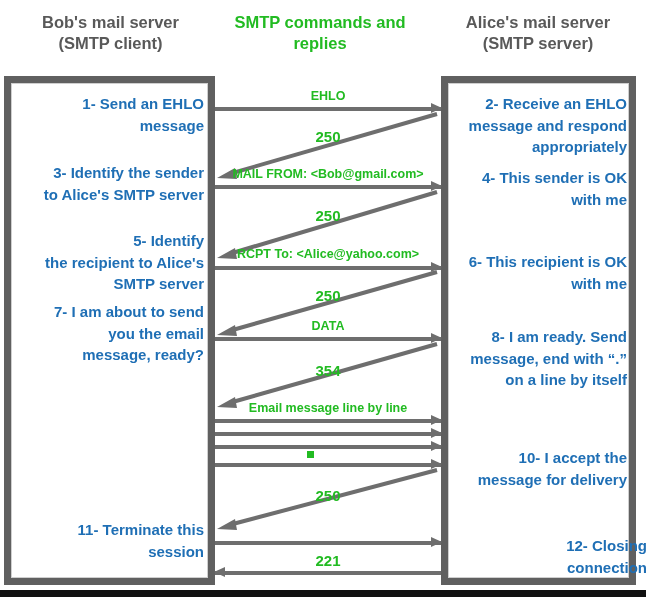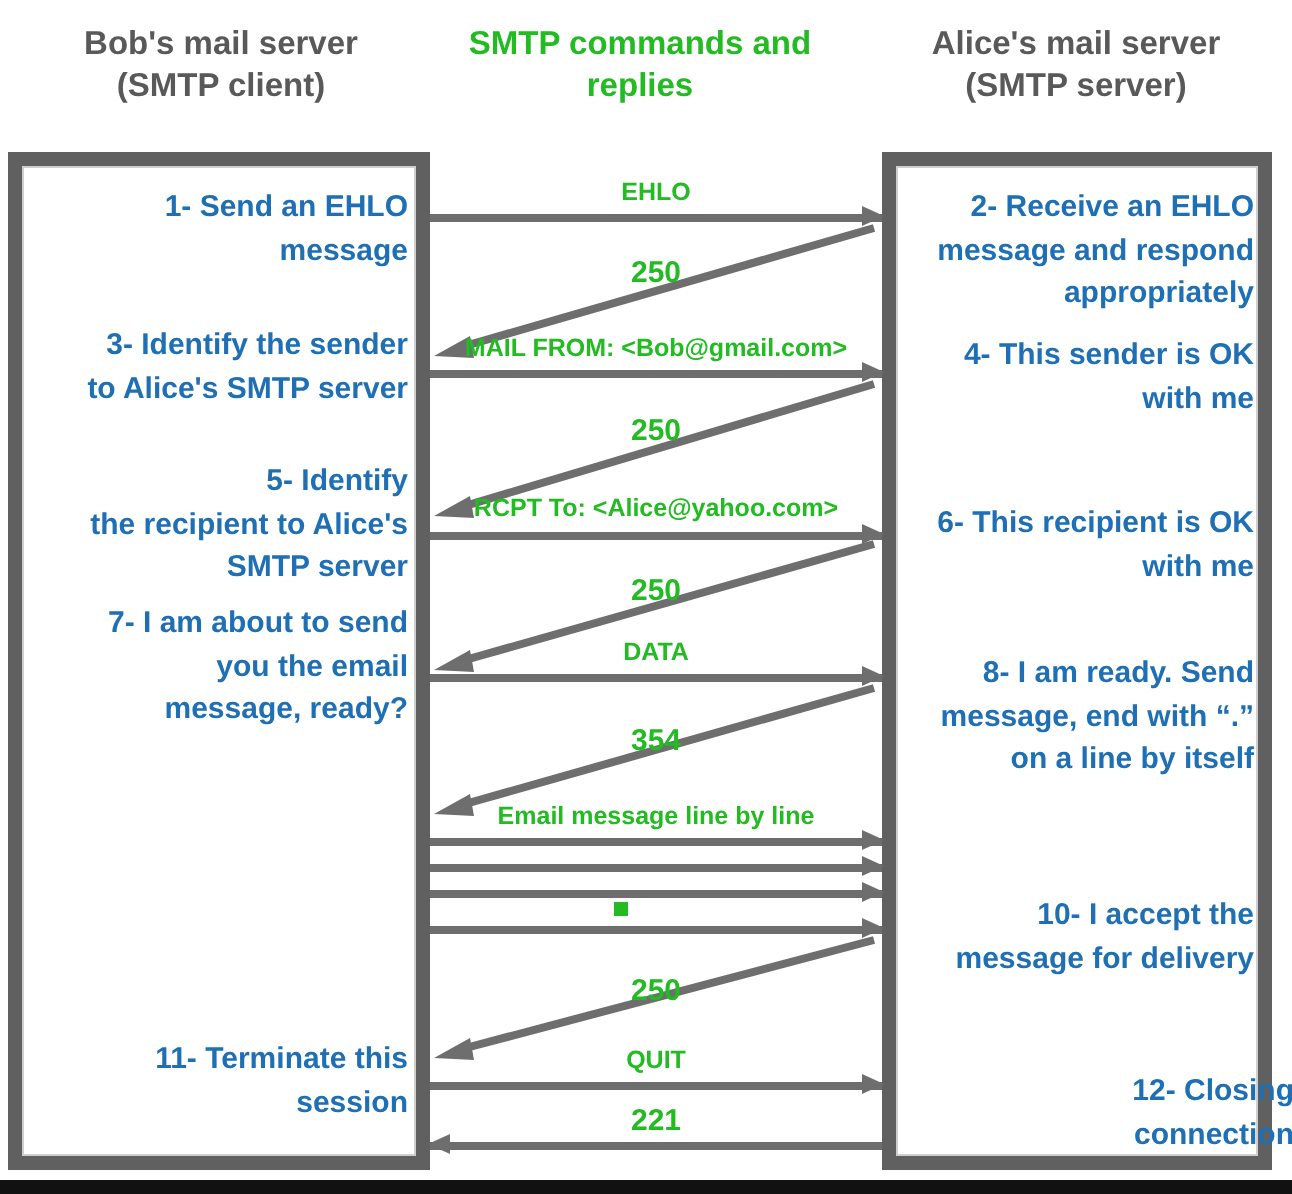--- a/index.html
+++ b/index.html
@@ -273,21 +273,20 @@
     </div>
 
     <div class="diag" style="top:392px; height:66px;">
       <svg width="226" height="66" viewBox="0 0 226 66">
         <line x1="222" y1="2" x2="14" y2="57" stroke="#6e6e6e" stroke-width="4"></line>
         <polygon points="2,61 20,51 22,62" fill="#6e6e6e"></polygon>
       </svg>
     </div>
     <div class="mlabel code" style="top:413px;">250</div>
 
-    <div class="mlabel cmd" style="top:448px;">QUIT</div>
     <div class="harrow to-right" style="top:461px;">
       <div class="bar"></div>
       <div class="head"></div>
     </div>
 
     <div class="mlabel code" style="top:478px;">221</div>
     <div class="harrow to-left" style="top:491px;">
       <div class="bar"></div>
       <div class="head"></div>
     </div>

